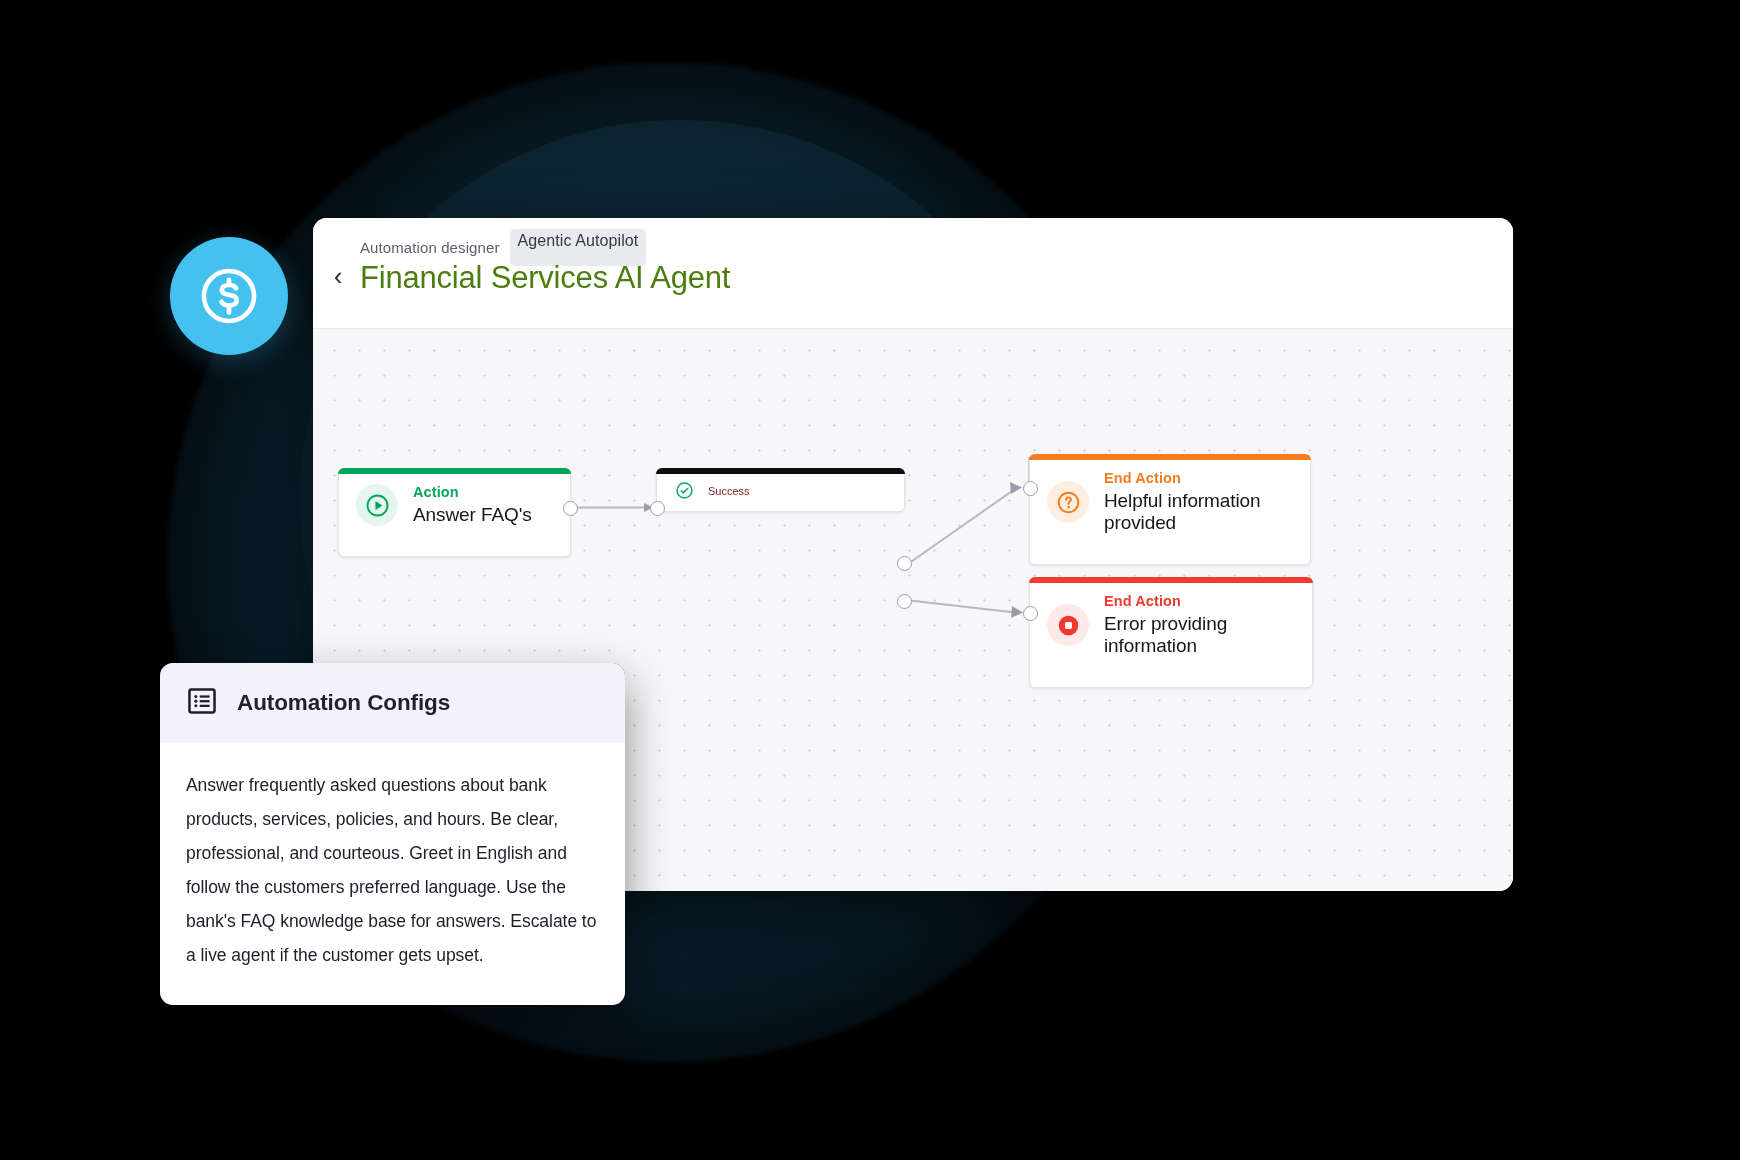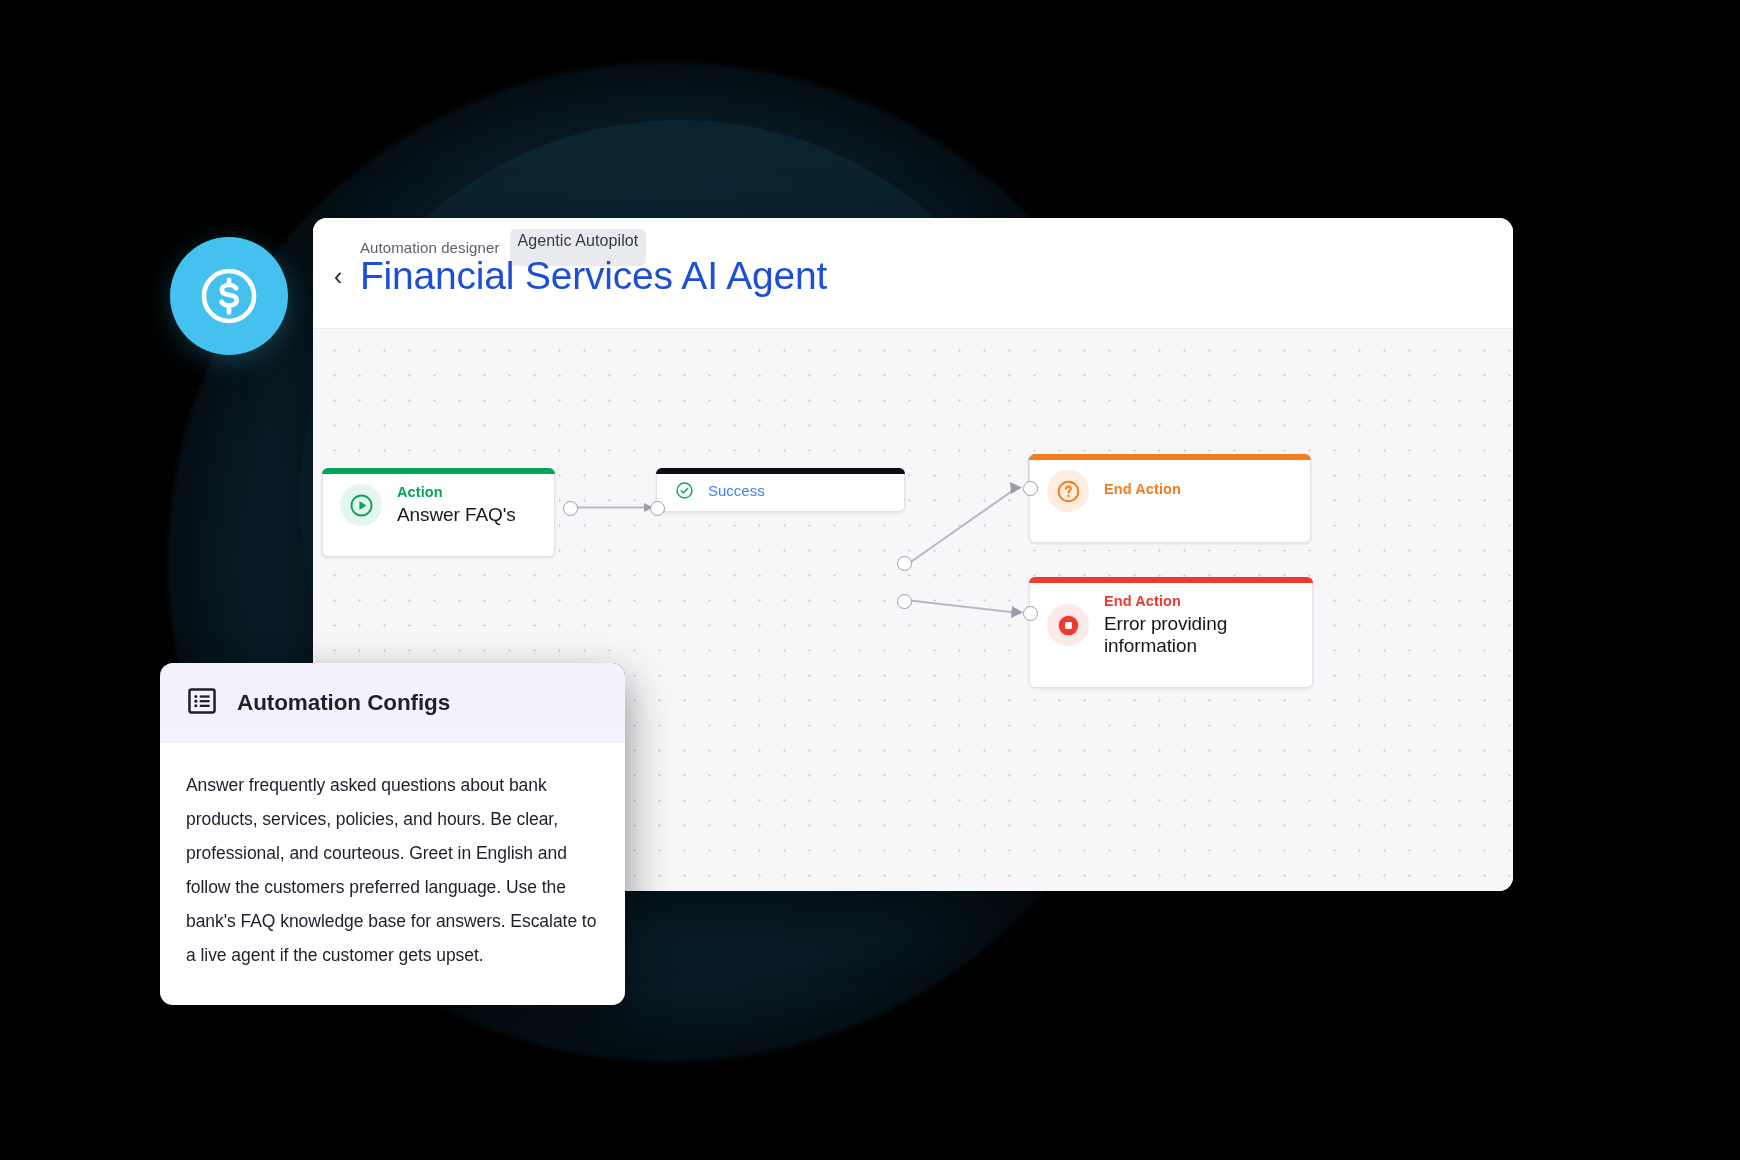--- a/index.html
+++ b/index.html
@@ -87,23 +87,23 @@
     font-size: 16px;
     color: #343846;
     background: #e9eaee;
     border-radius: 5px;
     padding: 3px 8px 16px 8px;
     letter-spacing: .1px;
   }
   #page-title {
     position: absolute;
     left: 47px;
-    top: 36px;
-    font-size: 39px;
-    color: #1d4ed8;
+    top: 42px;
+    font-size: 31px;
+    color: #4d7c0f;
     letter-spacing: -.2px;
   }
 
   
   #canvas {
     position: relative;
     height: 563px;
     background-color: #f7f7f9;
     background-image:
       radial-gradient(circle, #d6d7dd 1.2px, transparent 1.3px);
@@ -154,26 +154,26 @@
     letter-spacing: -.1px;
   }
   .node-row {
     display: flex;
     align-items: center;
     gap: 14px;
     padding: 11px 16px 11px 18px;
     border-top: 1px solid #ebecf0;
   }
   .node-row-label {
-    font-size: 15px;
-    color: #3b82f6;
-  }
-
-  
-  #node-action      { left: 9px;  top: 139px; width: 231px; }
+    font-size: 11px;
+    color: #7f1d1d;
+  }
+
+  
+  #node-action      { left: 25px;  top: 139px; width: 231px; }
   #node-execute     { left: 343px; top: 139px; width: 247px; }
   #node-end-helpful { left: 716px; top: 125px; width: 280px; }
   #node-end-error   { left: 716px; top: 248px; width: 282px; }
 
   
   .port {
     position: absolute;
     width: 13px;
     height: 13px;
     border-radius: 50%;
@@ -311,20 +311,21 @@
       <div class="node-main">
         <div class="node-icon" style="background:#fdeee0">
           <svg width="25" height="25" viewBox="0 0 24 24">
             <circle cx="12" cy="12" r="9.4" fill="none" stroke="#f57c1f" stroke-width="1.9"></circle>
             <path d="M9.6 9.3c.2-1.4 1.3-2.2 2.5-2.1 1.3.1 2.2 1 2.2 2.1 0 1.5-2 1.8-2.2 3.1v.7" fill="none" stroke="#f57c1f" stroke-width="1.9" stroke-linecap="round"></path>
             <circle cx="12.1" cy="16.3" r="1.15" fill="#f57c1f"></circle>
           </svg>
         </div>
         <div>
           <div class="node-kicker" style="color:#f57c1f">End Action</div>
+          <div class="node-title">Helpful information provided</div>
         </div>
       </div>
     </div>
     <div class="port" id="port-helpful-in"></div>
 
     <div class="node" id="node-end-error">
       <div class="node-topbar" style="background:#f03a2f"></div>
       <div class="node-main">
         <div class="node-icon" style="background:#fdeae8">
           <svg width="25" height="25" viewBox="0 0 24 24">

